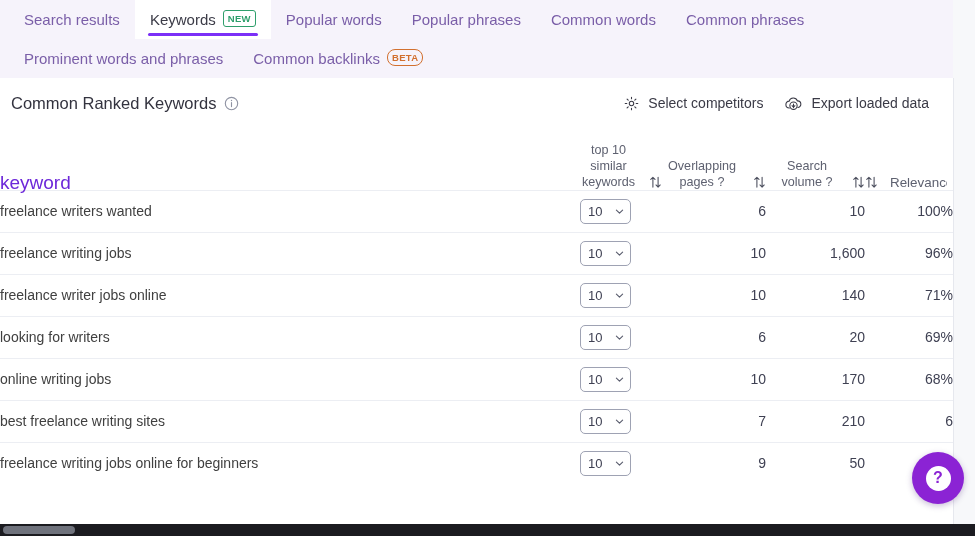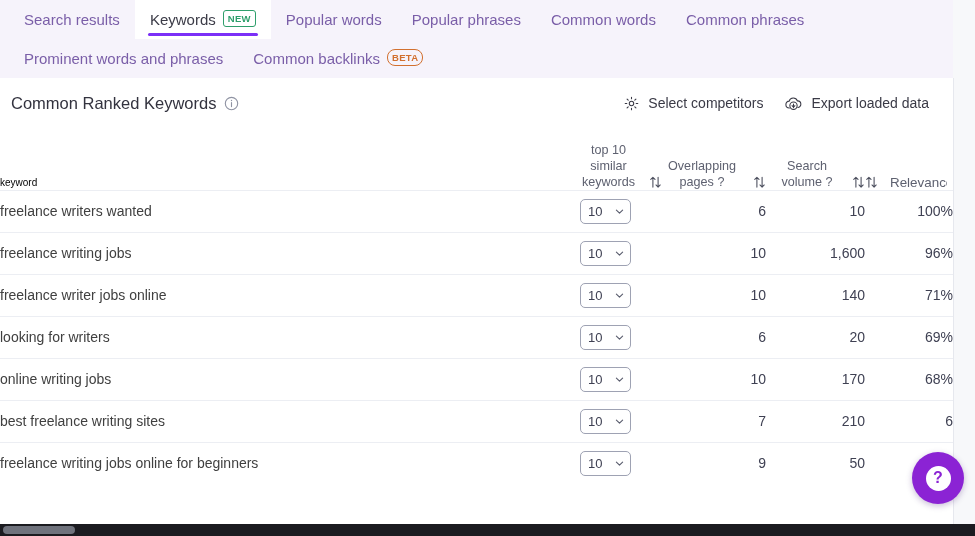--- a/index.html
+++ b/index.html
@@ -149,22 +149,22 @@
     vertical-align: bottom;
     padding-bottom: 9px;
     color: #5e6170;
     font-size: 12.6px;
     line-height: 15px;
   }
   thead tr { height: 62px; }
   th.c-keyword {
     text-align: left;
     padding-left: 20px;
-    color: #000000;
-    font-size: 10px;
+    color: #6d28d9;
+    font-size: 19px;
   }
   th.c-num {
     text-align: right;
   }
   .th-inner {
     display: flex;
     align-items: flex-end;
     justify-content: flex-end;
     gap: 12px;
   }

